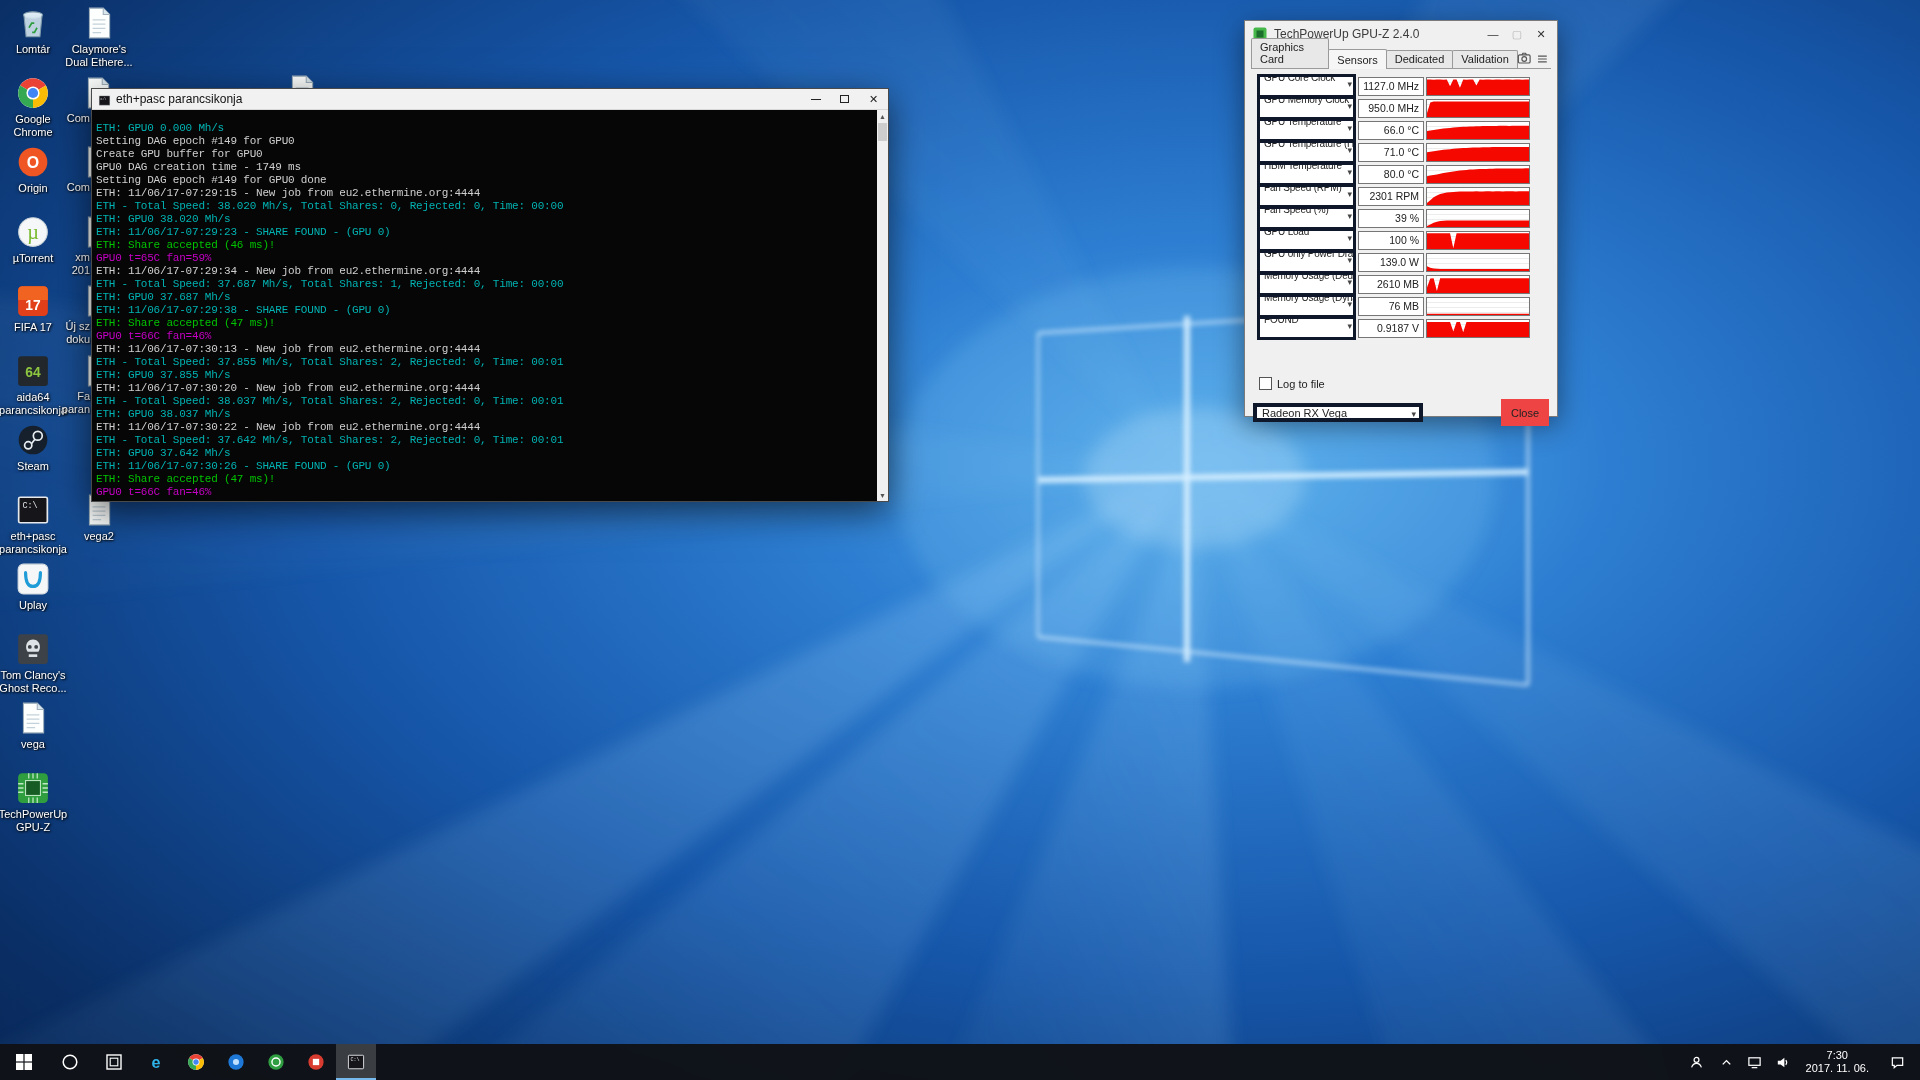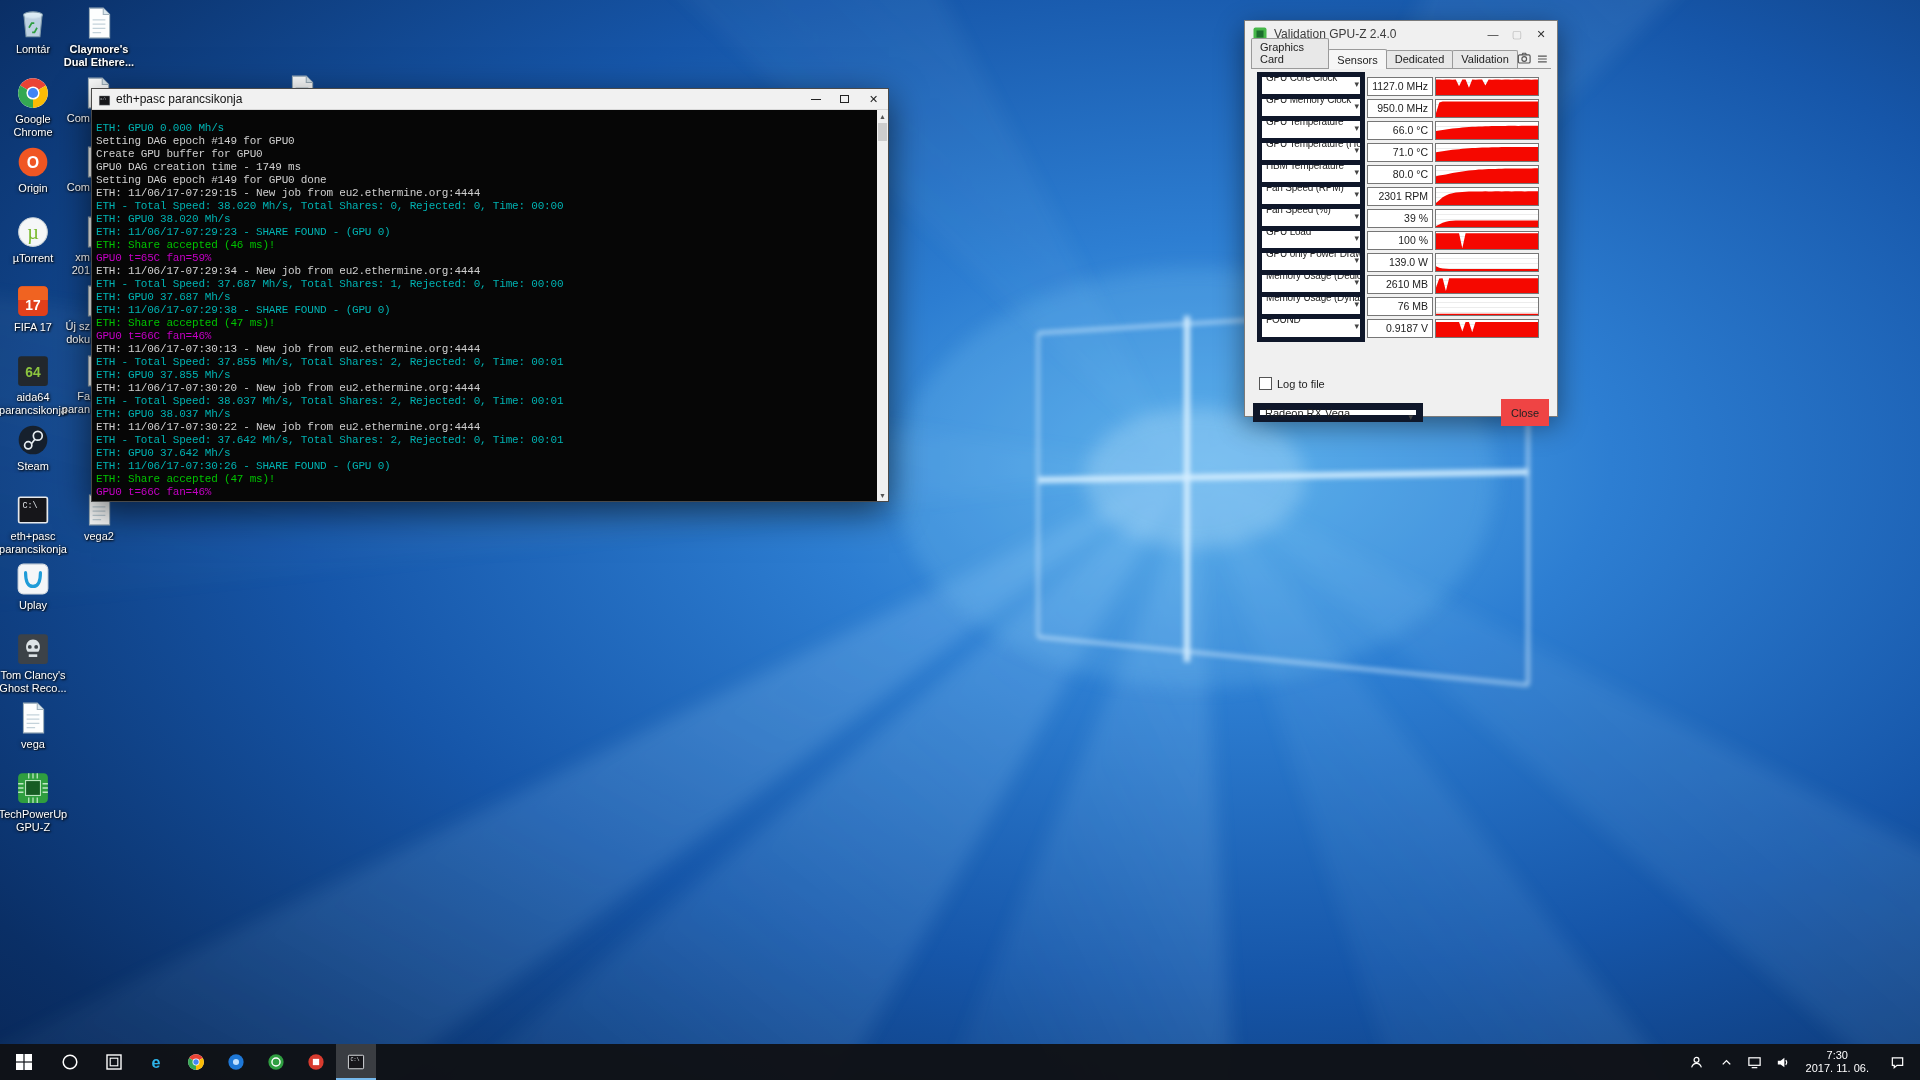--- a/index.html
+++ b/index.html
@@ -54,33 +54,33 @@
   .gz-tabs{position:absolute;top:28px;left:6px;right:6px;height:20px;display:flex;align-items:flex-end;
     border-bottom:1px solid #9a9a9a}
   .gz-tab{padding:2px 8px 3px 8px;border:1px solid #9a9a9a;border-bottom:none;background:#e8e8e8;
     font-size:11px;margin-right:-1px;border-radius:2px 2px 0 0}
   .gz-tab.selected{background:#f6f6f6;padding-top:4px;position:relative;top:1px}
   .gz-cam{width:17px;height:15px;margin-left:auto;margin-bottom:2px}
   .gz-menu{width:15px;height:14px;margin:0 2px 2px 5px}
   .gz-cam svg,.gz-menu svg{width:100%;height:100%}
   .gz-rows{position:absolute;top:54px;left:12px;right:8px}
   .gz-row{display:flex;align-items:center;height:22px}
-  .gz-lab{position:relative;width:108px;height:19px;background:#fff;border:5px solid #0f172a;
+  .gz-lab{position:relative;width:99px;height:19px;background:#fff;border:3px solid #0f172a;
     display:flex;align-items:center;padding:0 11px 18px 4px;overflow:hidden}
   .gz-lab-t{font-size:10px;white-space:nowrap;letter-spacing:-0.2px}
   .gz-dd{position:absolute;right:1px;top:2px;font-size:9px;color:#444}
   .gz-val{width:66px;height:19px;background:#fff;border:1px solid #767676;margin-left:2px;
     display:flex;align-items:center;justify-content:flex-end;padding-right:4px;font-size:10.5px}
   .gz-graph{width:104px;height:19px;border:1px solid #767676;margin-left:2px;background:#fff;
     background-image:repeating-linear-gradient(to bottom,rgba(0,0,0,0) 0 4px,#ececec 4px 5px);overflow:hidden}
   .gz-graph svg{display:block;width:100%;height:100%}
   .gz-log{position:absolute;left:14px;top:356px;display:flex;align-items:center;gap:5px}
   .gz-check{width:13px;height:13px;background:#fff;border:1px solid #555;display:inline-block}
   .gz-bottom{position:absolute;left:8px;right:8px;top:378px;display:flex;align-items:center}
-  .gz-device{position:relative;width:170px;height:19px;background:#fff;border:7px solid #0f172a;
+  .gz-device{position:relative;width:170px;height:19px;background:#fff;border:4px solid #0f172a;
     display:flex;align-items:center;padding:0 14px 0 5px;font-size:11px}
   .dd-arrow2{position:absolute;right:3px;top:2px;font-size:9px;color:#444}
   .gz-close{margin-left:auto;width:48px;height:27px;background:#ef4444;border:3px solid #ef4444;
     display:flex;align-items:center;justify-content:center;font-size:11px}
 
   
   #taskbar{position:absolute;left:0;right:0;bottom:0;height:36px;background:rgba(16,18,22,.97);
     z-index:50;display:flex;align-items:stretch;color:#fff}
   .tb-btn{width:44px;display:flex;align-items:center;justify-content:center}
   .tb-btn:first-child{width:48px}
@@ -259,21 +259,21 @@
           <svg viewBox="0 0 32 32">
             <rect x="2" y="2" width="28" height="28" rx="4" fill="#2f9e3f"></rect>
             <rect x="9" y="9" width="14" height="14" fill="#175c24" stroke="#bfe8c4"></rect>
             <path d="M12 2v5M16 2v5M20 2v5M12 25v5M16 25v5M20 25v5M2 12h5M2 16h5M2 20h5M25 12h5M25 16h5M25 20h5" stroke="#bfe8c4" stroke-width="1.2"></path>
           </svg>
         </div>
         <div class="dicon-label">TechPowerUp GPU-Z</div>
       </div>
     </div>
   <div class="icon-layer" id="icons-col2">
-      <div class="dicon" style="top: 6px; left: 63px; font-weight: bold;">
+      <div class="dicon" style="top: 6px; left: 63px;">
         <div class="dicon-img">
           <svg viewBox="0 0 32 32">
             <path d="M7 2h13l6 6v22H7z" fill="#fdfefe" stroke="#9fb0bc"></path>
             <path d="M20 2v6h6" fill="#dbe7ee" stroke="#9fb0bc"></path>
             <path d="M10 13h12M10 17h12M10 21h12M10 25h8" stroke="#c3d2da" stroke-width="1.2"></path>
           </svg>
         </div>
         <div class="dicon-label">Claymore's Dual Ethere...</div>
       </div>
       <div class="partial-icon" style="left: 81px; top: 75.5px;"><svg viewBox="0 0 32 32">
@@ -350,21 +350,21 @@
       <div class="sb-down">▼</div>
     </div>
   </div>
 
   <div id="gpuz">
     <div class="gz-titlebar">
       <span class="gz-icon"><svg viewBox="0 0 16 16">
             <rect x="1.5" y="1.5" width="13" height="13" rx="2" fill="#46b749"></rect>
             <rect x="4.5" y="4.5" width="7" height="7" fill="#1c6e2d"></rect>
           </svg></span>
-      <span class="gz-title">Validation GPU-Z 2.4.0</span>
+      <span class="gz-title">TechPowerUp GPU-Z 2.4.0</span>
       <span class="gz-btns">
         <span class="gz-btn">—</span>
         <span class="gz-btn disabled">▢</span>
         <span class="gz-btn">✕</span>
       </span>
     </div>
     <div class="gz-tabs">
       <div class="gz-tab">Graphics Card</div>
       <div class="gz-tab selected">Sensors</div>
       <div class="gz-tab">Dedicated</div>

